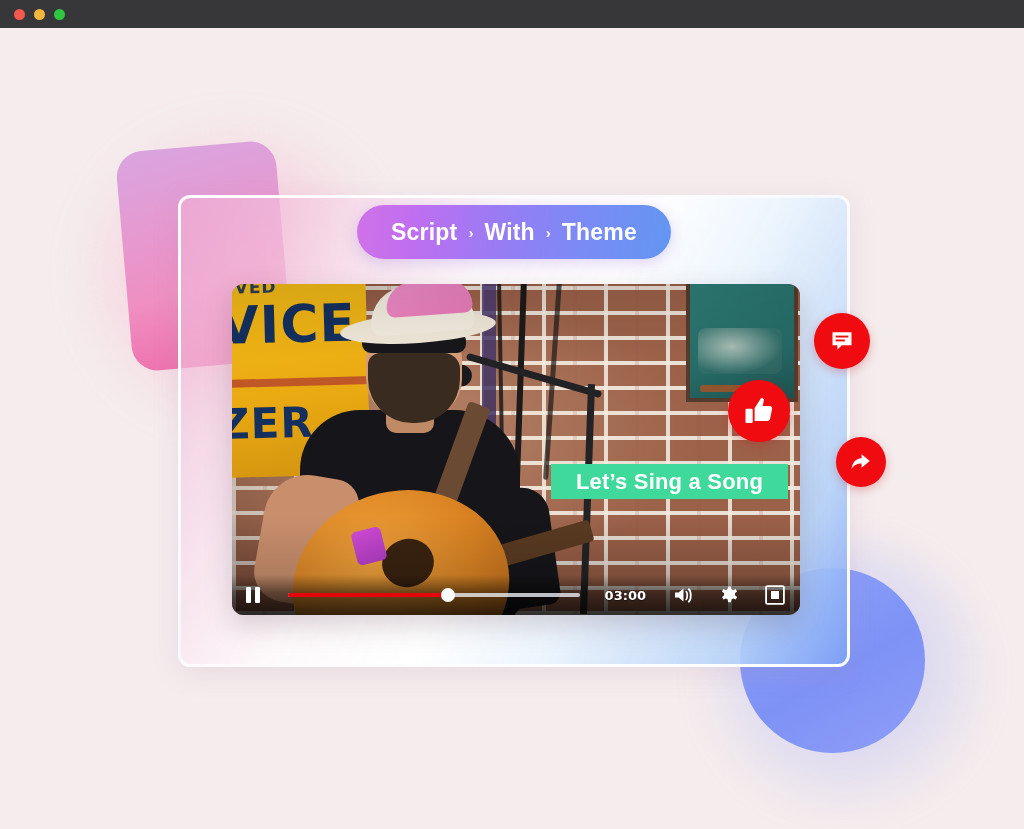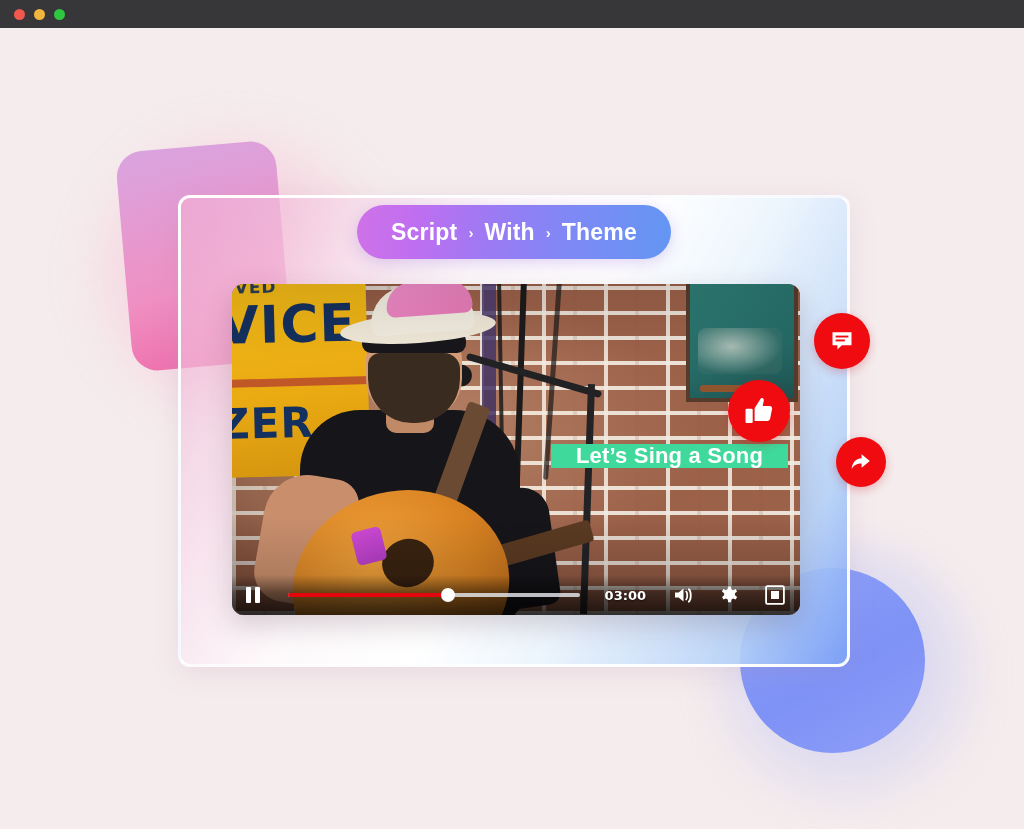--- a/index.html
+++ b/index.html
@@ -394,21 +394,21 @@
     align-items: center;
     justify-content: center;
     color: #ffffff;
     font-weight: bold;
     font-size: 22px;
     letter-spacing: 0.2px;
     z-index: 18;
     padding: 0 18px;
     box-sizing: border-box;
   }
-  .caption.line1 { left: 319px; top: 160px; height: 24px; min-width: 237px; }
+  .caption.line1 { left: 319px; top: 180px; height: 35px; min-width: 237px; }
   .caption.line2 { left: 359px; top: 225px; height: 41px; min-width: 197px; }
 
   
   .controls {
     position: absolute;
     left: 0; bottom: 0;
     width: 568px; height: 40px;
     display: flex;
     align-items: center;
     gap: 12px;

